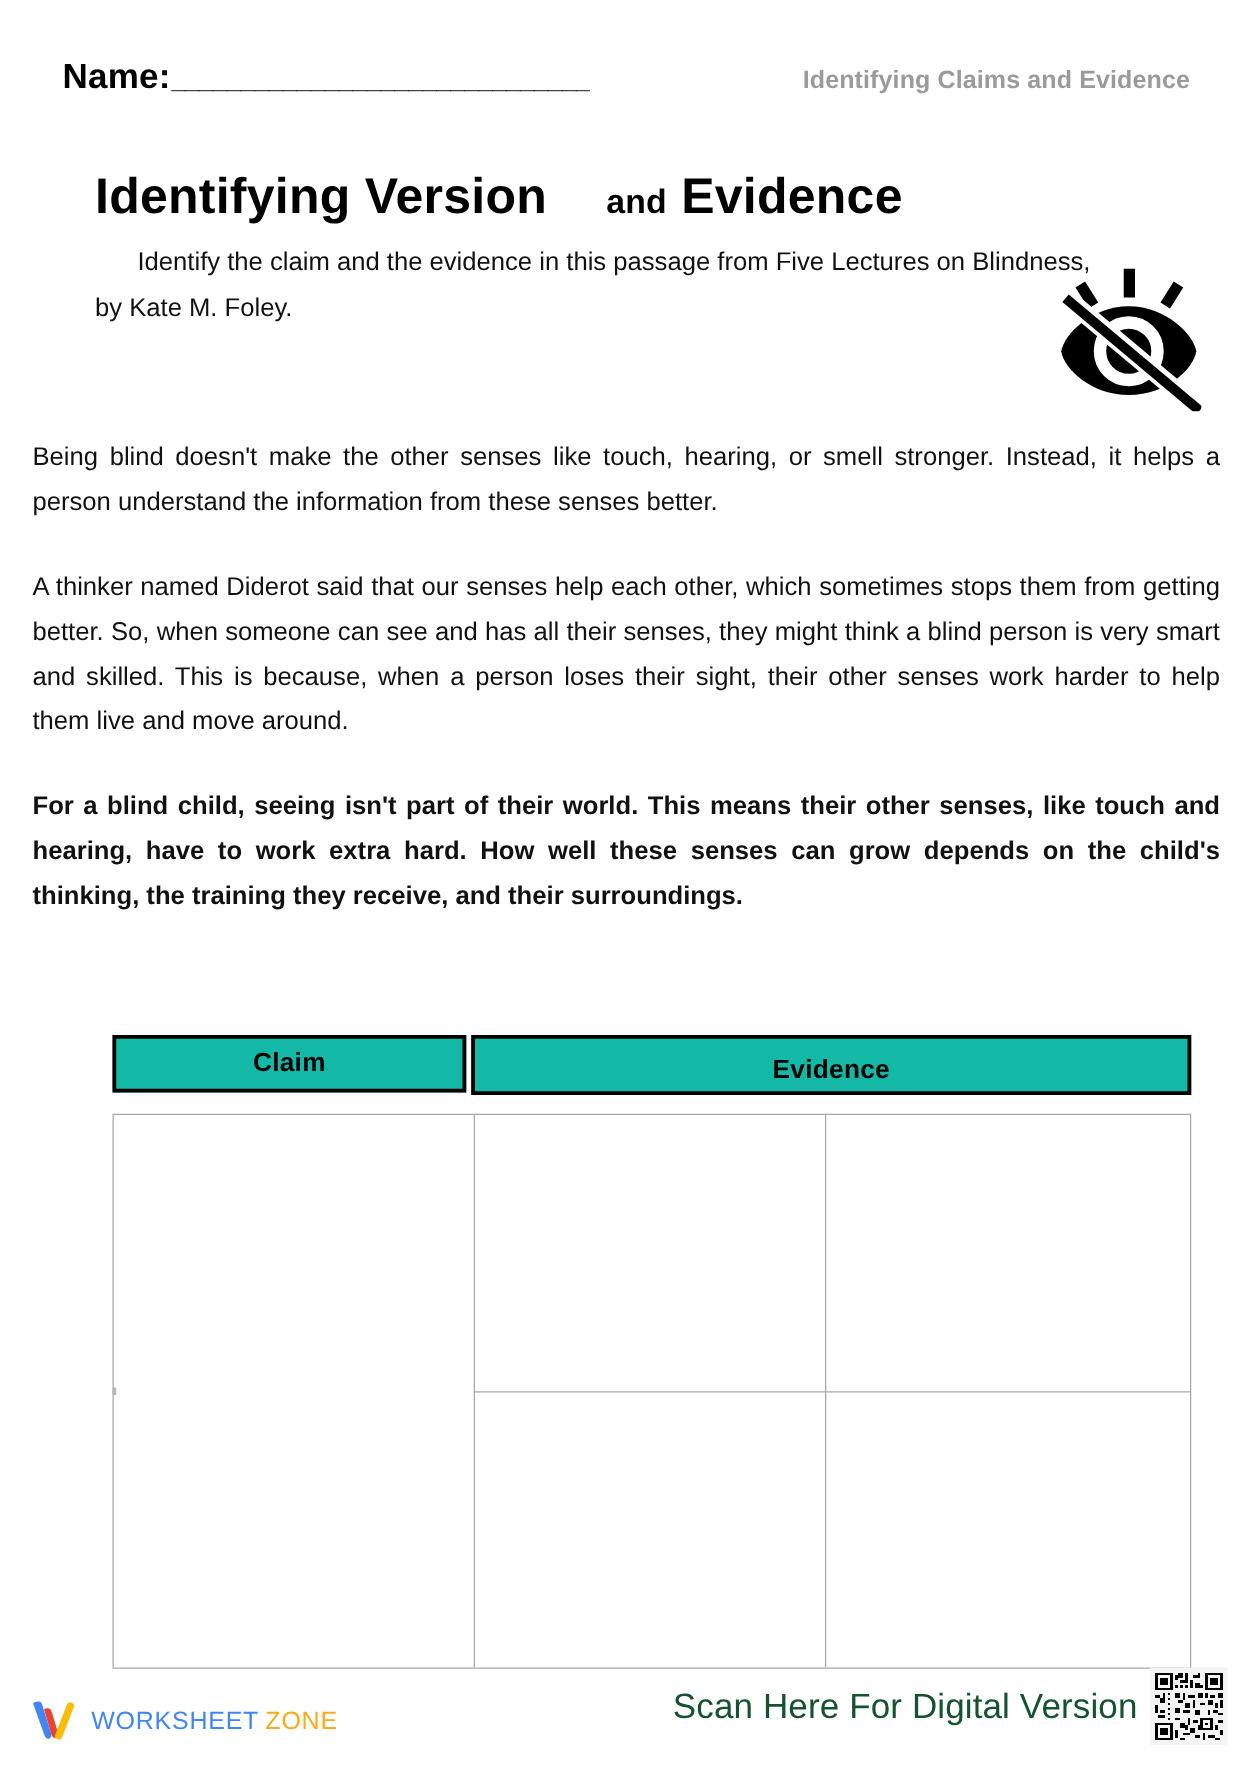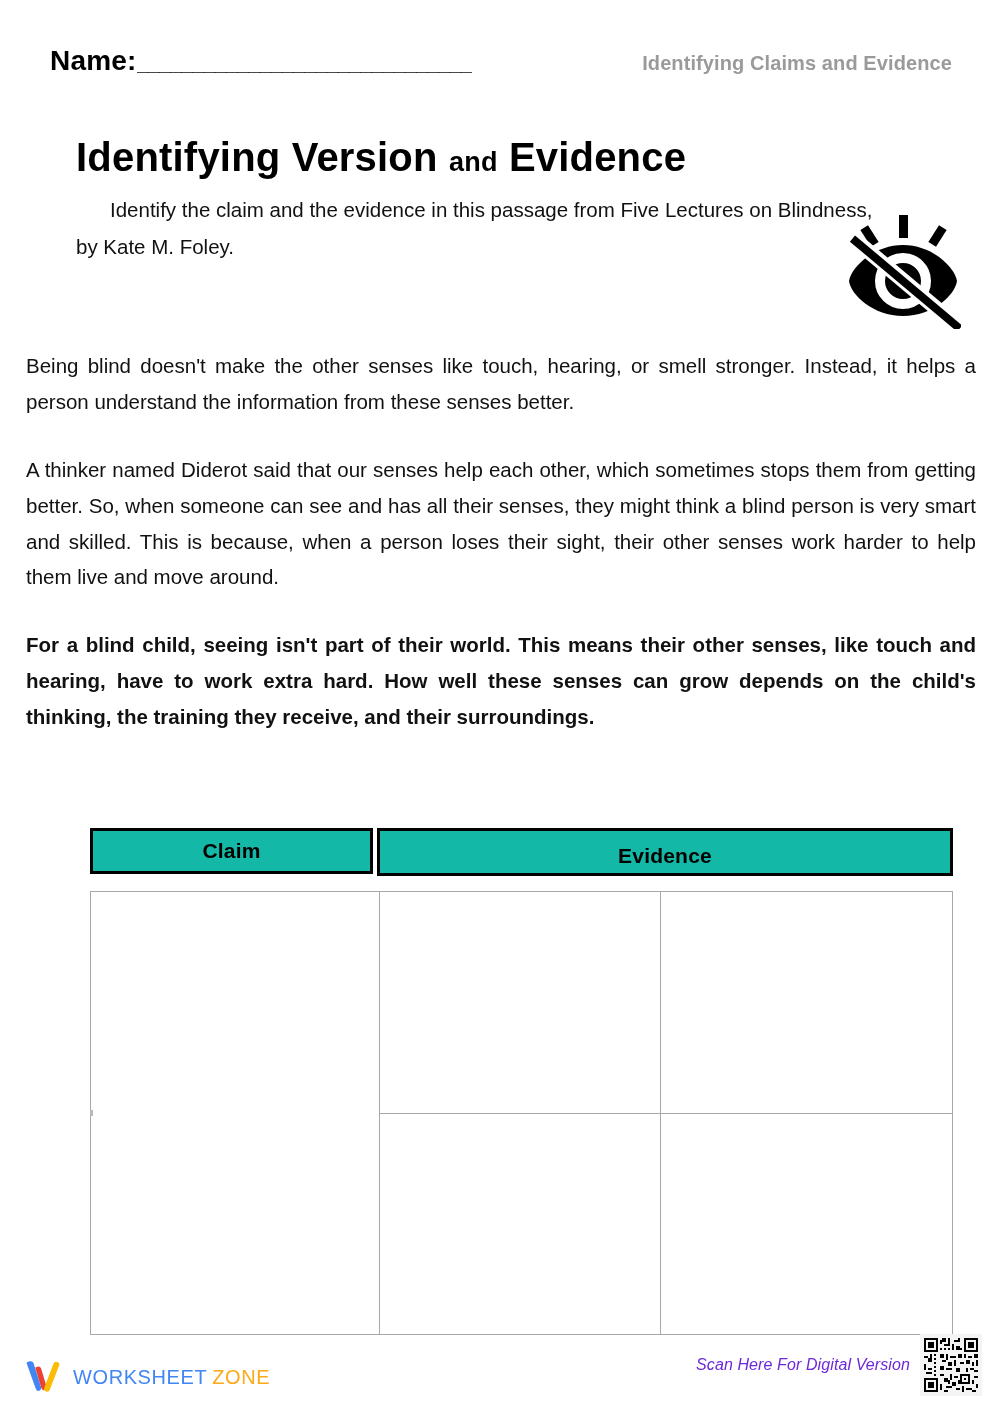--- a/index.html
+++ b/index.html
@@ -75,20 +75,21 @@
     font-weight: 700;
     line-height: 1.08;
     letter-spacing: 0.2px;
     color: #000;
     white-space: nowrap;
   }
   .worksheet-title .small-and {
     font-size: 27px;
     font-weight: 700;
     letter-spacing: 0.2px;
+    margin-left: 36px;
   }
   .instructions {
     margin-top: 13px;
     font-size: 20.5px;
     line-height: 1.78;
     color: #111;
     width: 820px;
     text-indent: 34px;
   }
 
@@ -211,25 +212,24 @@
 
   .scan-wrap {
     position: absolute;
     right: 18px;
     bottom: 6px;
     display: flex;
     align-items: center;
     gap: 10px;
   }
   .scan-text {
-    font-size: 16px;
-    color: #6d28d9;
+    font-size: 28px;
+    color: #14532d;
     white-space: nowrap;
     letter-spacing: 0.1px;
-    font-style: italic;
   }
   .qr {
     width: 62px;
     height: 62px;
     background: #f4f4f4;
     padding: 2px;
     box-sizing: border-box;
     display: block;
   }
 </style>

